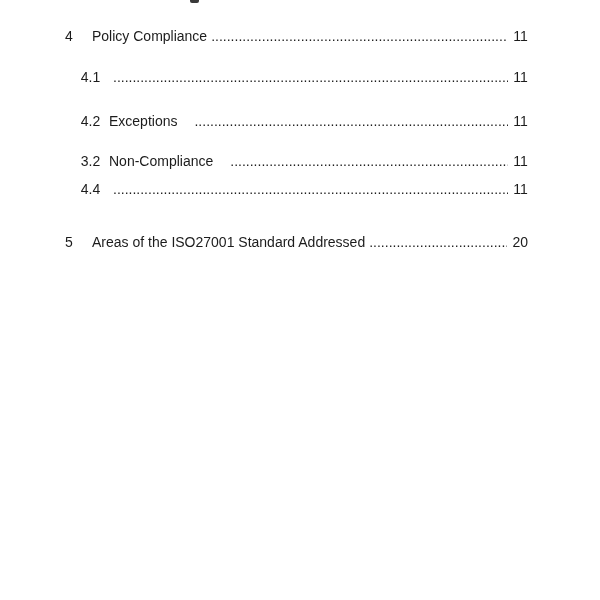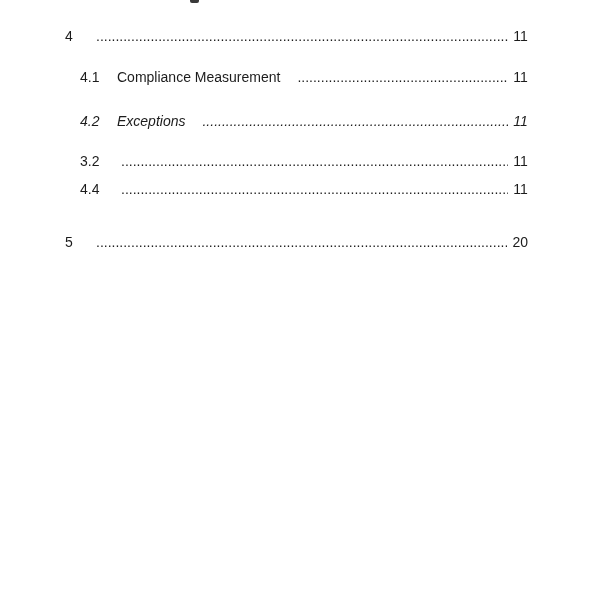--- a/index.html
+++ b/index.html
@@ -32,22 +32,23 @@
     font-size: 14px;
     line-height: 17px;
     white-space: nowrap;
   }
   .toc-row .num {
     flex: 0 0 auto;
     display: inline-block;
     width: 27px;
   }
   .toc-row.sub .num {
-    margin-left: 15px;
+    margin-left: 7px;
     width: 37px;
+    text-align: center;
   }
   .toc-row .title { flex: 0 0 auto; }
   .toc-row.gap .title { margin-right: 13px; }
   .toc-row .dots {
     flex: 1 1 auto;
     overflow: hidden;
     white-space: nowrap;
     margin-left: 4px;
     color: #1c1c1c;
   }
@@ -55,63 +56,65 @@
     content: "........................................................................................................................................................................................";
   }
   .toc-row .pagenum {
     flex: 0 0 auto;
     margin-left: 5px;
     text-align: center;
     min-width: 15px;
   }
   .r0 { top: 28px; }
   .r1 { top: 69px; }
-  .r2 { top: 113px; font-style: italic; }
+  .r2 { top: 113px; }
   .r3 { top: 153px; }
   .r4 { top: 181px; }
   .r5 { top: 234px; }
 </style>
 </head>
 <body>
 
 <div class="doc-page">
 
   <div class="artifact"></div>
 
   <div class="toc-row r0">
     <span class="num">4</span>
+    <span class="title">Policy Compliance</span>
     <span class="dots"></span>
     <span class="pagenum">11</span>
   </div>
 
   <div class="toc-row sub gap r1">
     <span class="num">4.1</span>
-    <span class="title">Compliance Measurement</span>
     <span class="dots"></span>
     <span class="pagenum">11</span>
   </div>
 
   <div class="toc-row sub gap r2">
     <span class="num">4.2</span>
     <span class="title">Exceptions</span>
     <span class="dots"></span>
     <span class="pagenum">11</span>
   </div>
 
   <div class="toc-row sub gap r3">
     <span class="num">3.2</span>
+    <span class="title">Non-Compliance</span>
     <span class="dots"></span>
     <span class="pagenum">11</span>
   </div>
 
   <div class="toc-row sub r4">
     <span class="num">4.4</span>
     <span class="dots"></span>
     <span class="pagenum">11</span>
   </div>
 
   <div class="toc-row r5">
     <span class="num">5</span>
+    <span class="title">Areas of the ISO27001 Standard Addressed</span>
     <span class="dots"></span>
     <span class="pagenum">20</span>
   </div>
 
 </div>
 
 </body></html>

